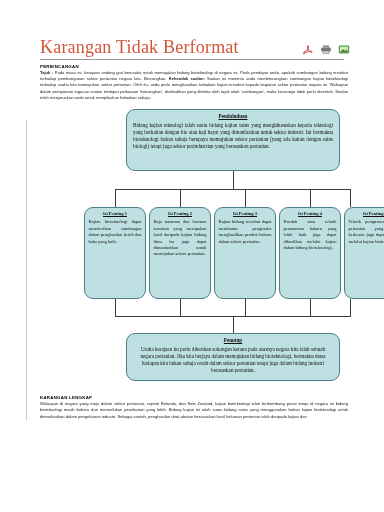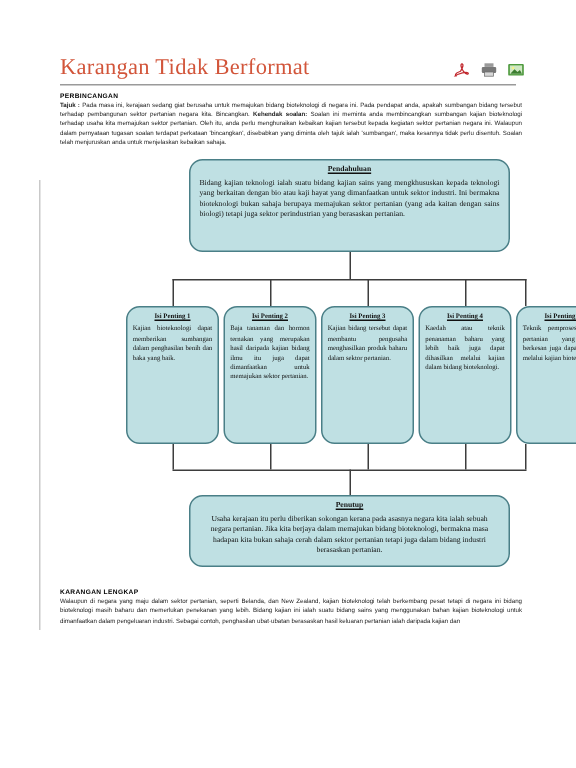--- a/index.html
+++ b/index.html
@@ -22,21 +22,21 @@
   }
   
   .header-row {
     display: flex;
     align-items: flex-end;
     justify-content: space-between;
     padding: 38px 34px 0 40px;
   }
   .doc-title {
     font-family: "Liberation Serif", serif;
-    font-size: 15px;
+    font-size: 18px;
     color: #d2553a;
     letter-spacing: 0.2px;
     line-height: 1;
     white-space: nowrap;
   }
   .header-icons {
     display: flex;
     gap: 6px;
     align-items: center;
     padding-bottom: 1px;

